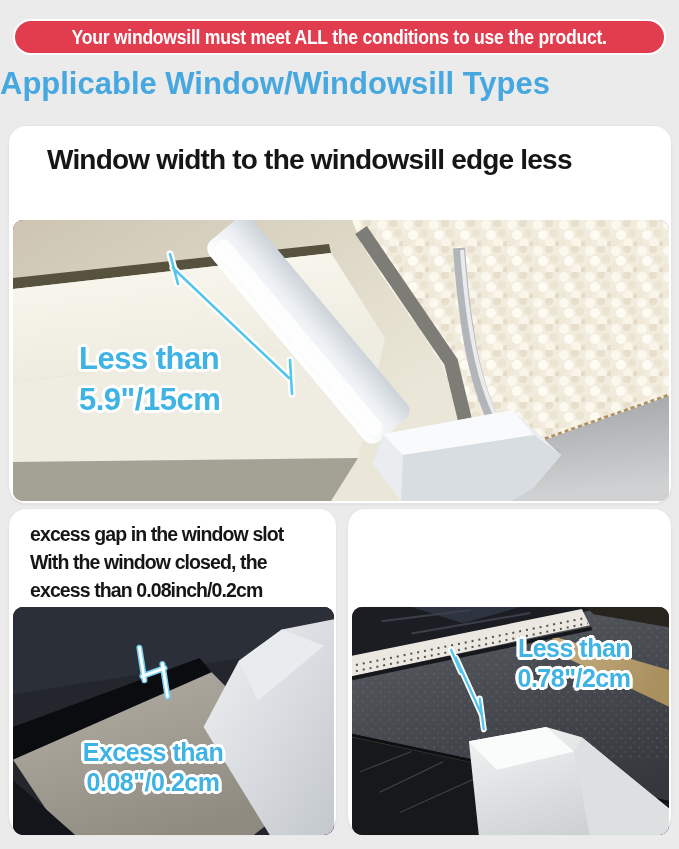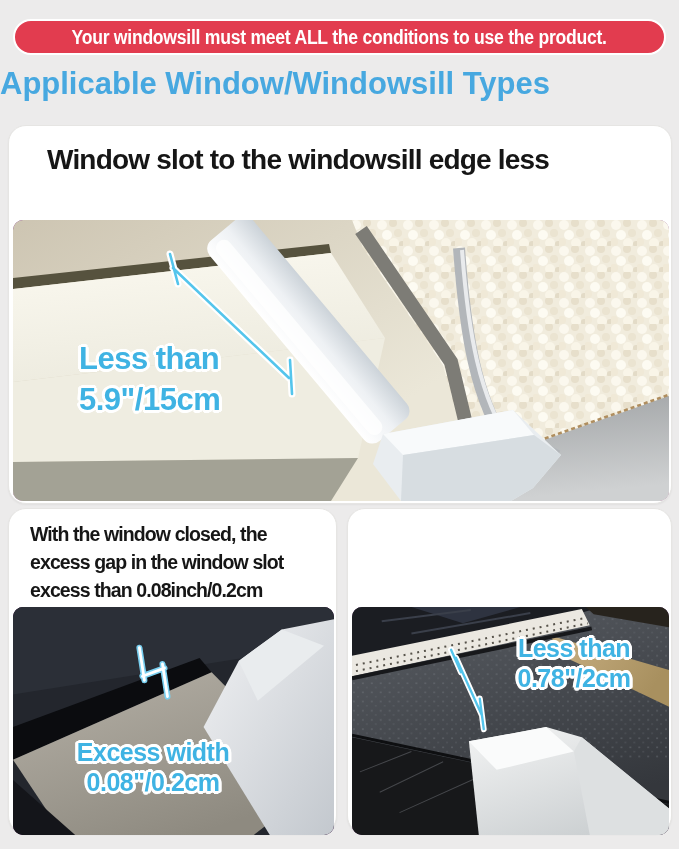--- a/index.html
+++ b/index.html
@@ -70,21 +70,21 @@
 <div class="canvas">
 
   <div class="banner">
     <span class="banner-text">Your windowsill must meet ALL the conditions to use the product.</span>
   </div>
 
   <div class="heading">Applicable Window/Windowsill Types</div>
 
   <section class="card card-top">
     <div class="card-title title-lg">
-      <div class="title-line">Window slot to the windowsill edge less</div>
+      <div class="title-line">Window width to the windowsill edge less</div>
     </div>
 
     <div class="photo photo-top">
       <svg viewBox="0 0 656 281" preserveAspectRatio="none">
         <defs>
           <linearGradient id="wallg" x1="0" y1="0" x2="0.7" y2="0.5">
             <stop offset="0" stop-color="#cdc5b2"></stop>
               <stop offset="1" stop-color="#ebe7d8"></stop>
           </linearGradient>
           <linearGradient id="sillg" x1="0" y1="0" x2="0.3" y2="1">
@@ -144,22 +144,22 @@
 
       <div class="overlay overlay-lg">
         <div>Less than</div>
         <div>5.9"/15cm</div>
       </div>
     </div>
   </section>
 
   <section class="card card-bl">
     <div class="card-title title-sm">
+      <div class="title-line">excess gap in the window slot</div>
       <div class="title-line">With the window closed, the</div>
-      <div class="title-line">excess gap in the window slot</div>
       <div class="title-line">excess than 0.08inch/0.2cm</div>
     </div>
 
     <div class="photo photo-sm">
       <svg viewBox="0 0 320 224" preserveAspectRatio="none">
         <defs>
           <linearGradient id="sill2g" x1="0" y1="0" x2="0.6" y2="1">
             <stop offset="0" stop-color="#b6b1a7"></stop>
               <stop offset="1" stop-color="#8e8a80"></stop>
           </linearGradient>
@@ -181,21 +181,21 @@
         <polygon points="225,53 268,22 320,12 320,224 256,224 190,118" fill="url(#brk2g)"></polygon>
         <polygon points="225,53 268,22 310,38 244,92" fill="#e9ecee"></polygon>
 
         <g>
           <path d="M126,40 L131,72 M149,56 L154,88 M129,68 L151,60" stroke="#79d0f1" stroke-width="6" stroke-linecap="round" fill="none"></path>
           <path d="M126,40 L131,72 M149,56 L154,88 M129,68 L151,60" stroke="#ffffff" stroke-width="2.8" stroke-linecap="round" fill="none"></path>
         </g>
       </svg>
 
       <div class="overlay overlay-bl">
-        <div>Excess width</div>
+        <div>Excess than</div>
         <div>0.08"/0.2cm</div>
       </div>
     </div>
   </section>
 
   <section class="card card-br">
 
     <div class="photo photo-sm">
       <svg viewBox="0 0 320 224" preserveAspectRatio="none">
         <defs>

